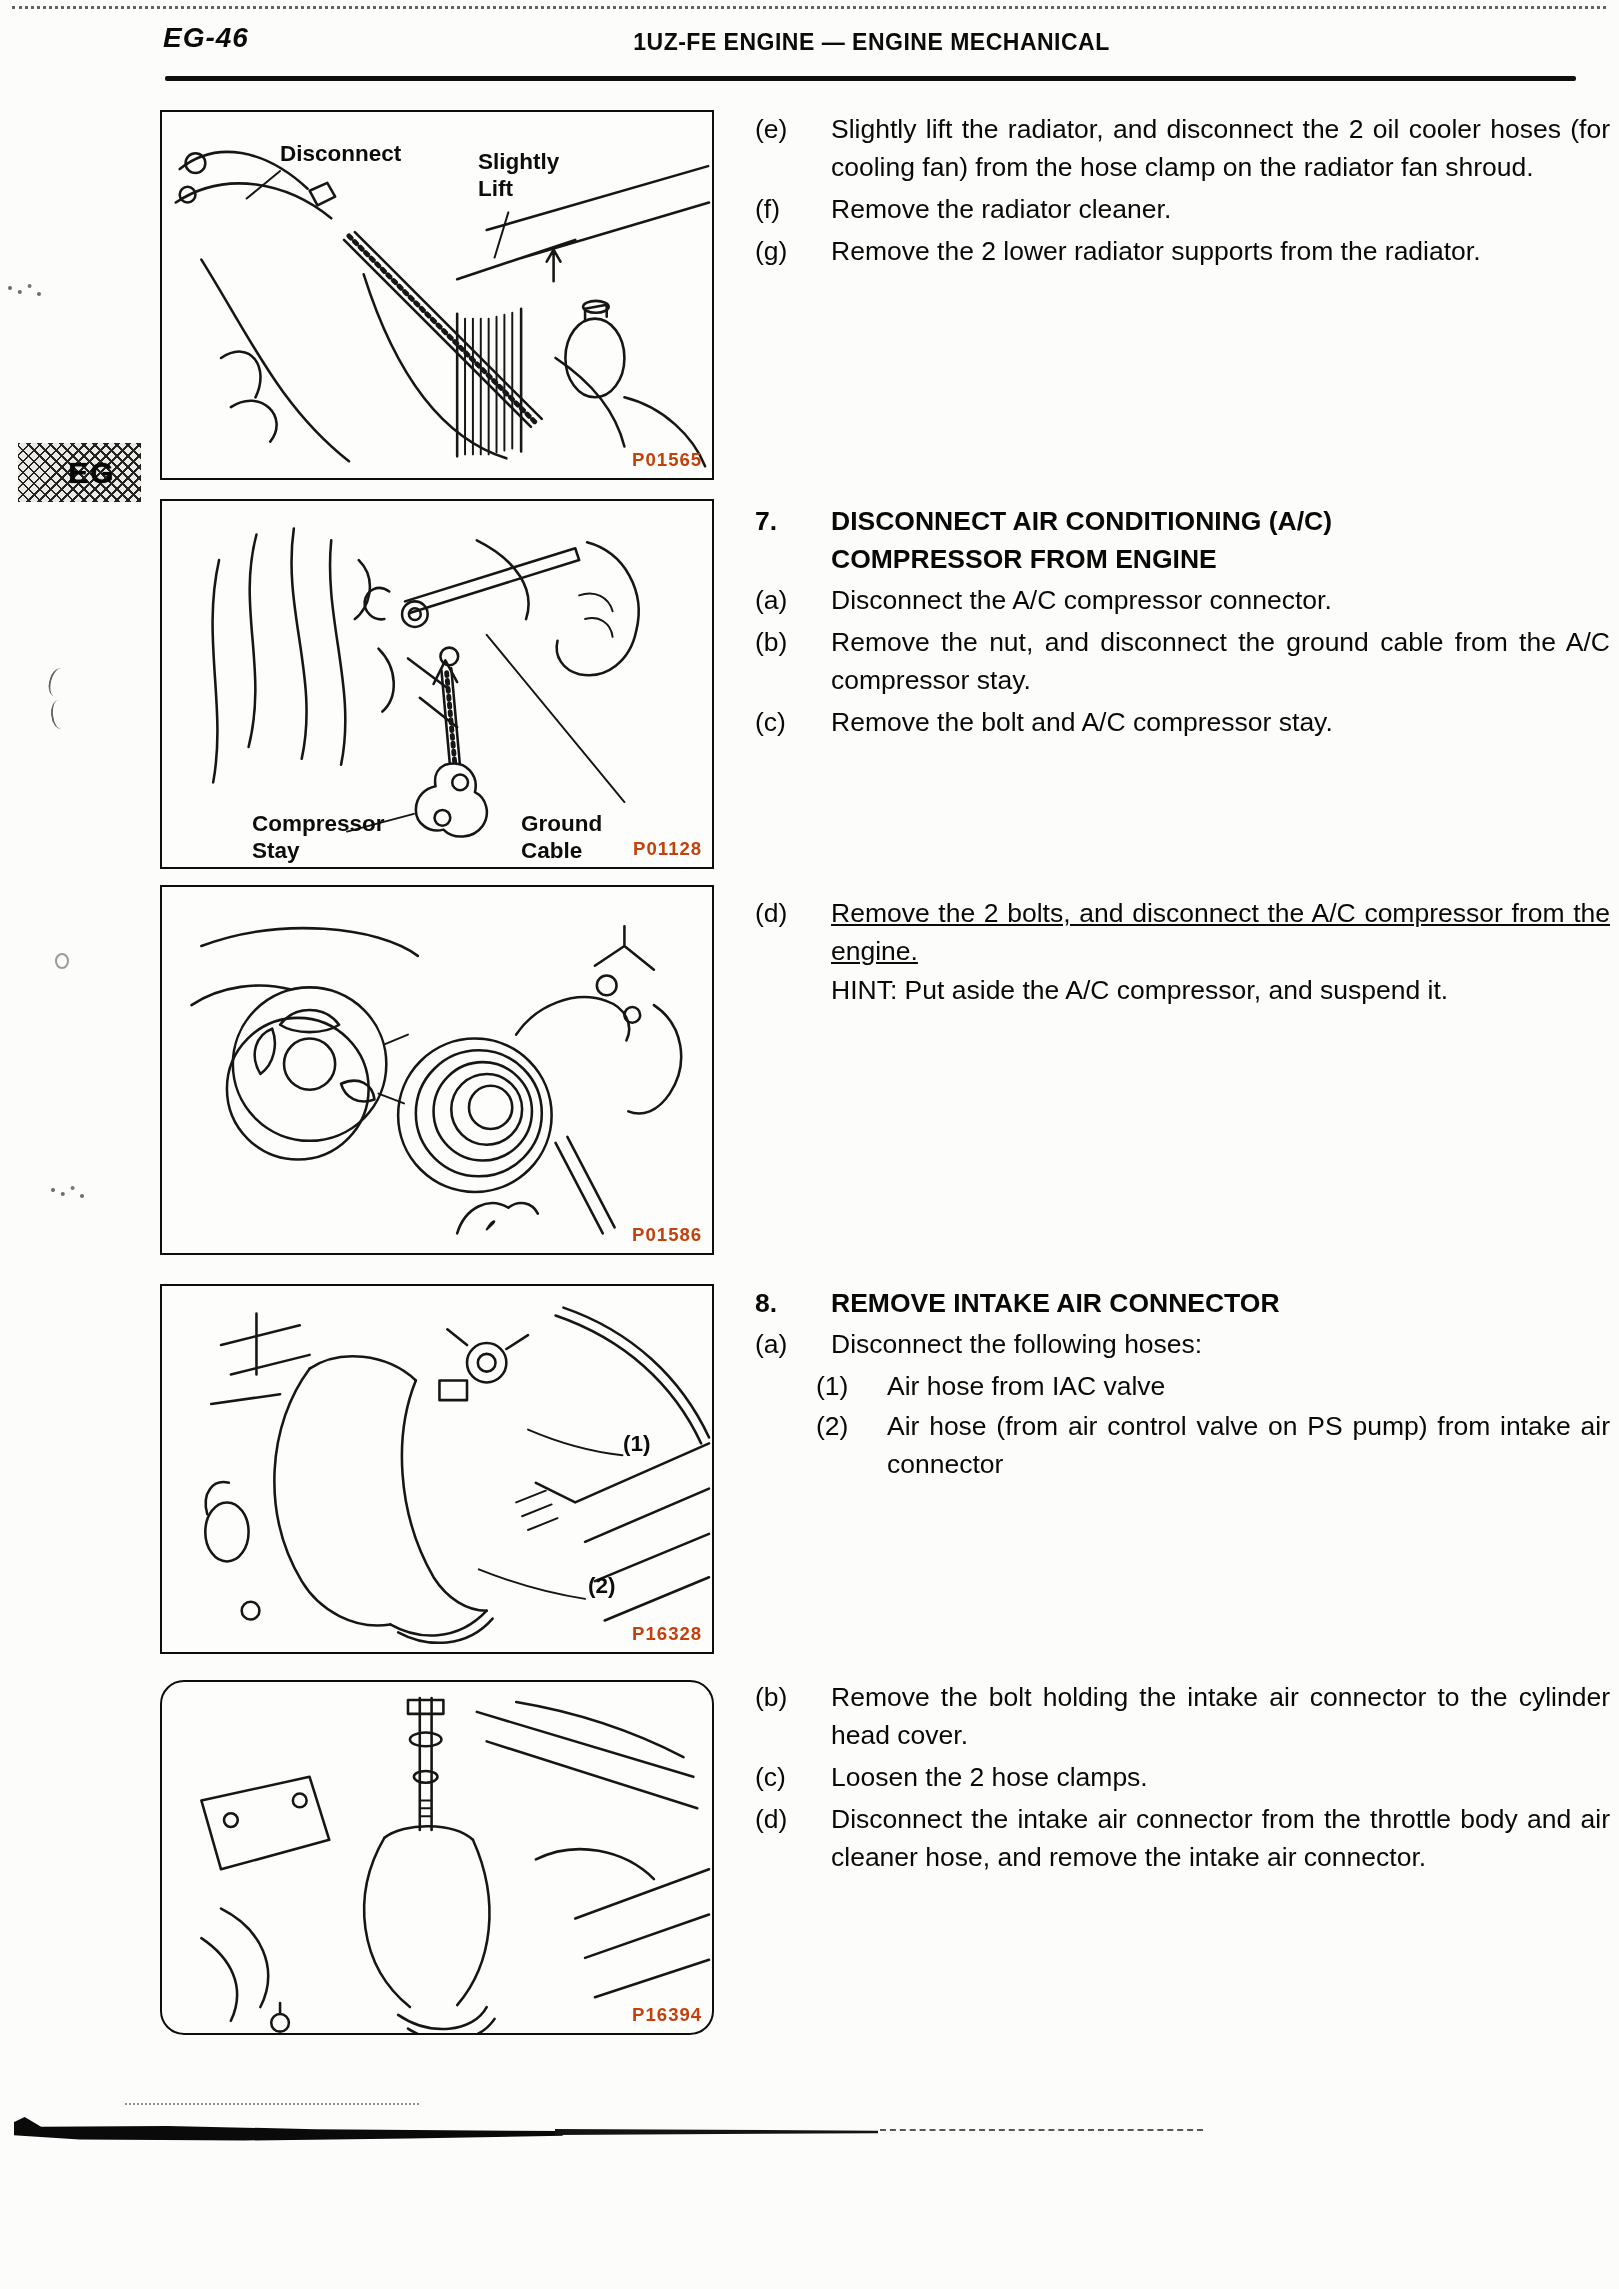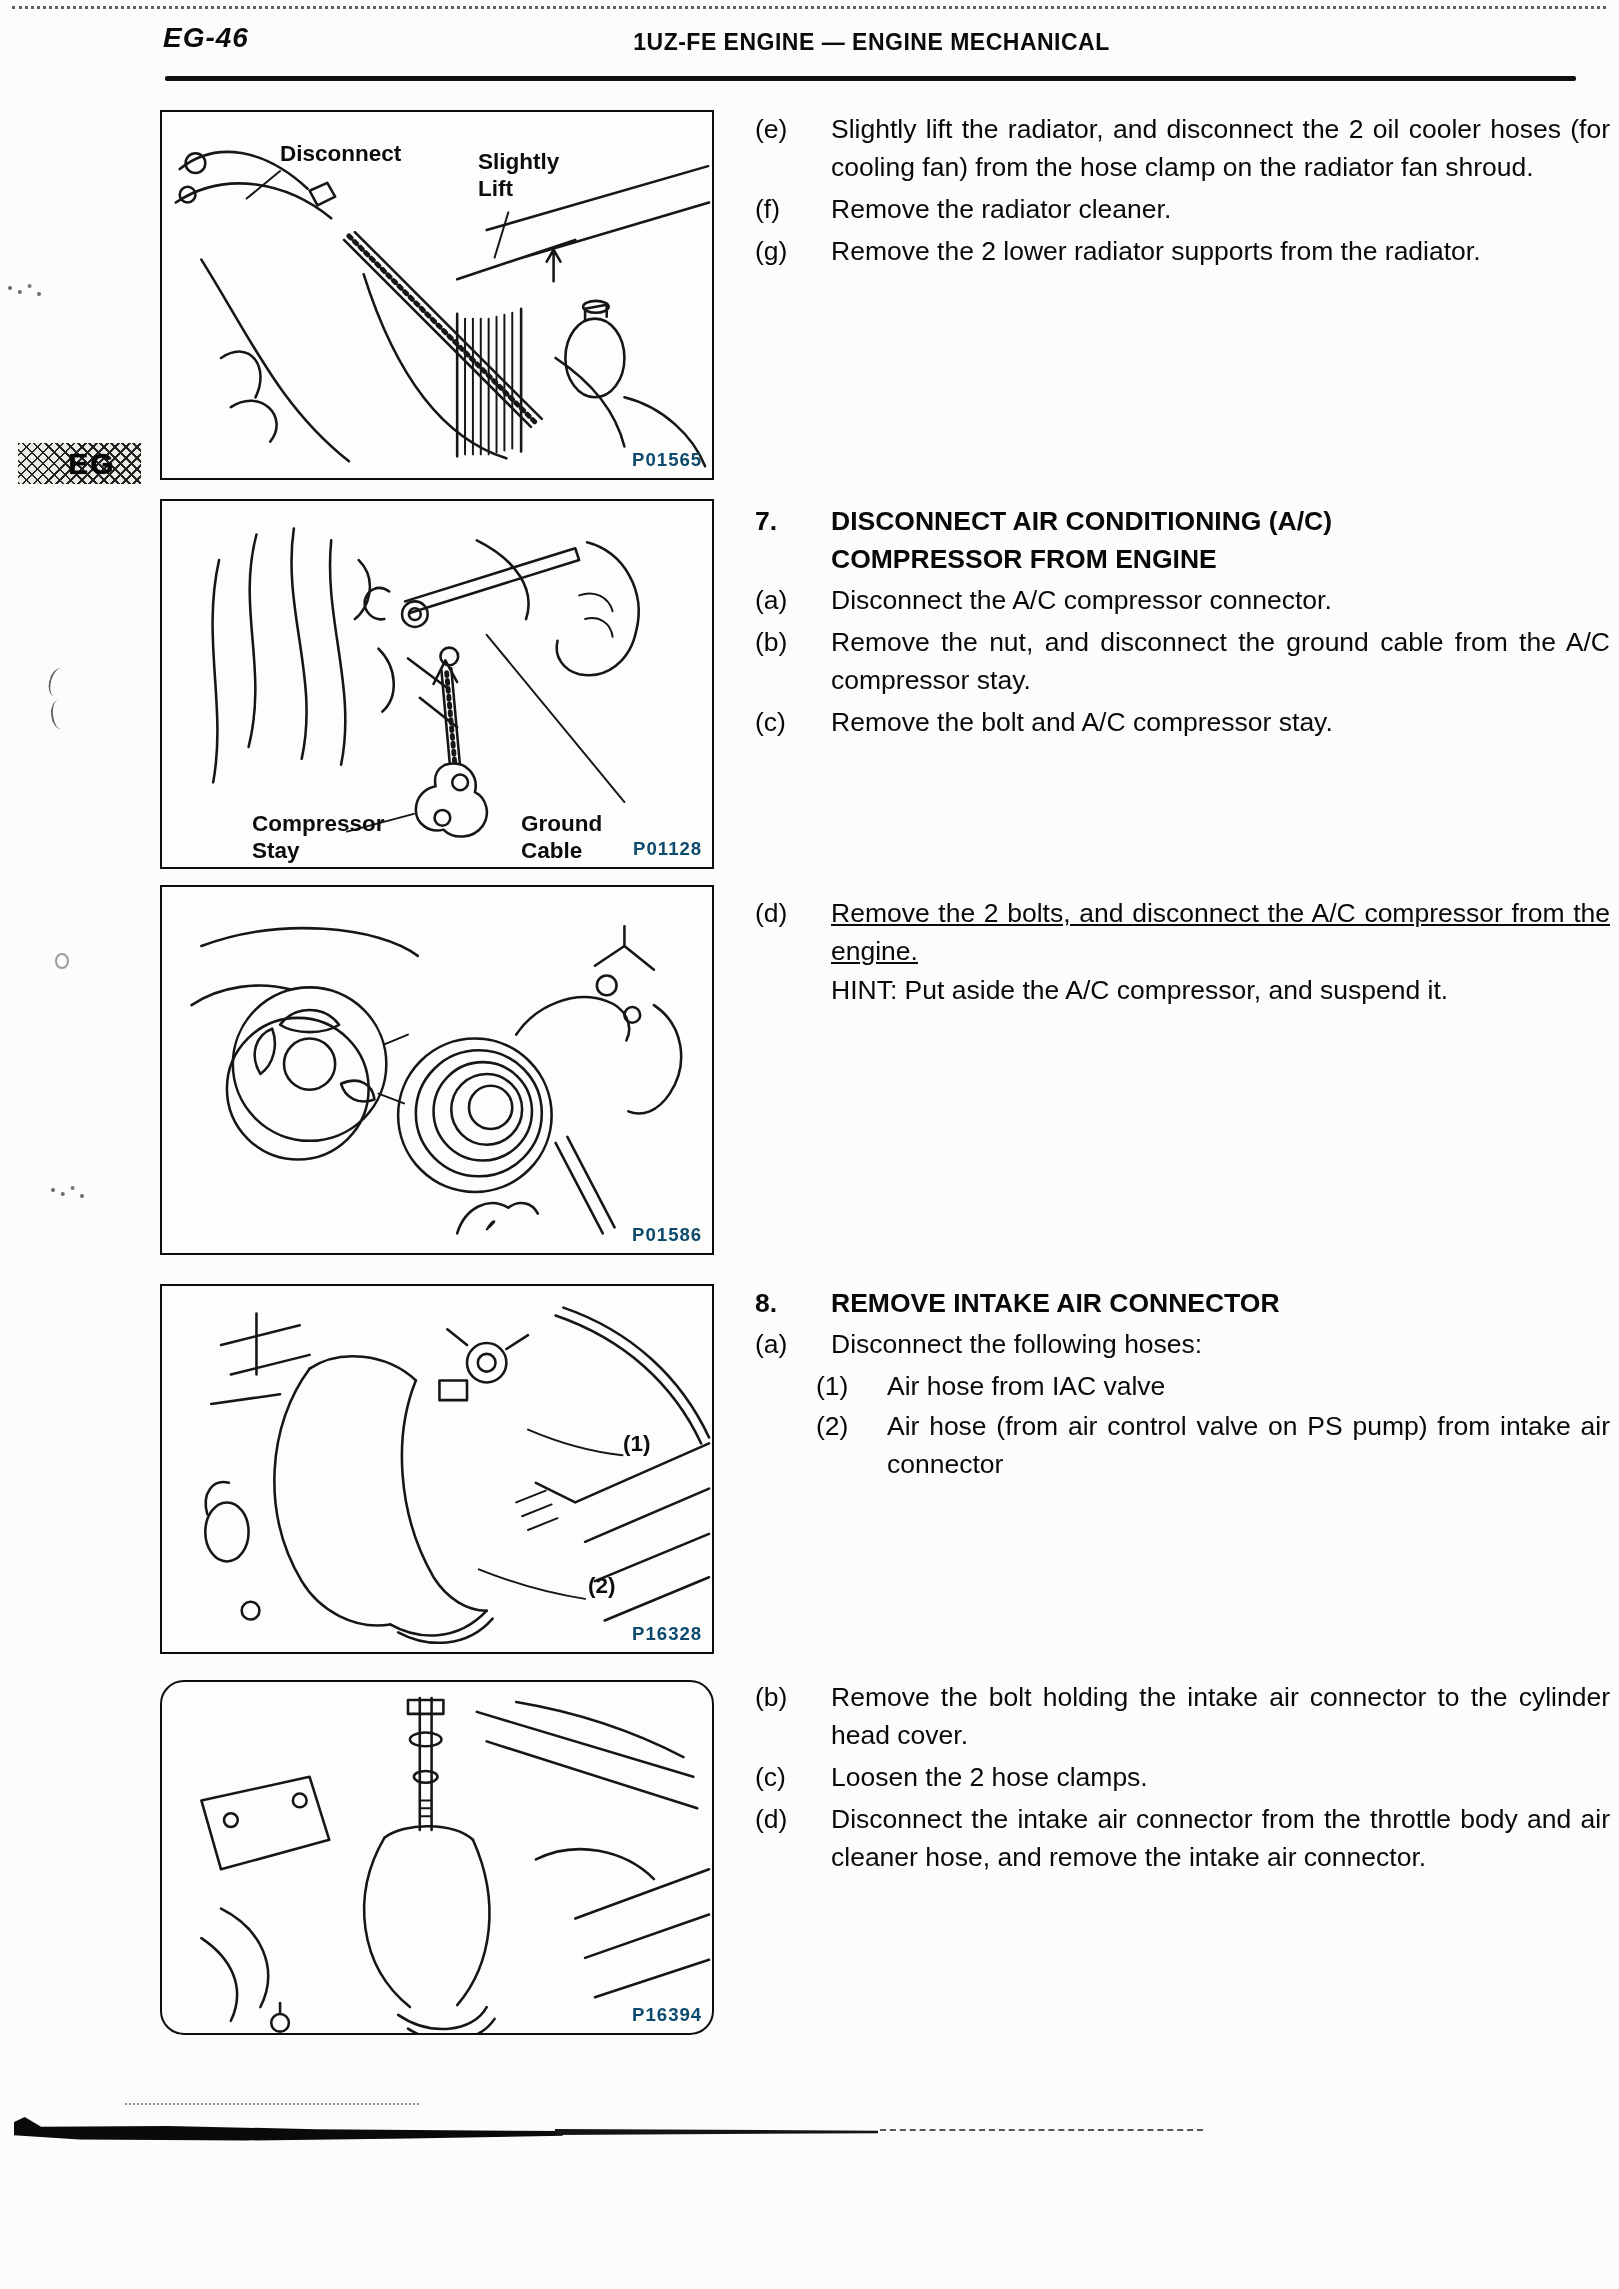--- a/index.html
+++ b/index.html
@@ -5,37 +5,37 @@
   html,body{margin:0;padding:0;background:#9a9a9a;}
   .page{position:relative;width:1619px;height:2290px;background:#fcfcfa;overflow:hidden;
         font-family:"Liberation Sans", sans-serif;color:#0b0b0b;}
   
   .page-number{position:absolute;left:163px;top:21.6px;font-size:28px;font-weight:700;letter-spacing:1px;font-style:italic;}
   .header-title{position:absolute;left:165px;top:29px;width:1413px;text-align:center;
                 font-size:23px;font-weight:700;letter-spacing:0.5px;}
   .header-rule{position:absolute;left:165px;top:76px;width:1411px;height:4.9px;background:#101010;border-radius:2px;}
   .top-dots{position:absolute;left:11.8px;top:5.9px;width:1594px;height:0;border-top:3.9px dotted #2e2e2e;opacity:.75;}
   
-  .eg-tab{position:absolute;left:17.6px;top:443px;width:123px;height:41px;
+  .eg-tab{position:absolute;left:17.6px;top:443px;width:123px;height:59px;
           background:
             repeating-linear-gradient(45deg,#232323 0 2px,rgba(0,0,0,0) 2px 7.8px),
             repeating-linear-gradient(135deg,#232323 0 2px,rgba(0,0,0,0) 2px 7.8px),
             #eceae4;
           display:flex;align-items:center;justify-content:center;}
   .eg-tab span{font-size:30px;font-weight:700;color:#070707;letter-spacing:2px;padding-left:25.5px;
                text-shadow:0 0 1px #111;}
   
   .figure{position:absolute;left:160px;width:554px;border:2.9px solid #0d0d0d;background:#fdfdfb;box-sizing:border-box;}
   .figure svg{display:block;width:100%;height:100%;}
   .art{stroke:#161616;stroke-width:2.6;fill:none;stroke-linecap:round;stroke-linejoin:round;}
   .art .thin{stroke-width:2;}
   .art .tex{stroke-width:5;stroke-dasharray:3 5;}
   .art .solid{fill:#fdfdfb;}
   .fig-label{position:absolute;font-size:22.5px;line-height:26.5px;font-weight:600;color:#0c0c0c;}
-  .fig-code{position:absolute;right:9.8px;bottom:6.9px;font-size:18.6px;font-weight:600;letter-spacing:1px;color:#0c4a6e;margin-left:24px;}
+  .fig-code{position:absolute;right:9.8px;bottom:6.9px;font-size:18.6px;font-weight:600;letter-spacing:1px;color:#c2410c;margin-left:24px;}
   
   .tcol{position:absolute;left:755px;width:855px;font-size:26.5px;line-height:38px;color:#090909;}
   .sec-head{display:grid;grid-template-columns:76px 1fr;margin-bottom:2.9px;}
   .sec-head .num{font-weight:700;}
   .sec-head .head{font-weight:700;max-width:588px;}
   .step{display:grid;grid-template-columns:76px 1fr;margin-bottom:3.9px;}
   .step .lbl{}
   .step .txt{text-align:justify;}
   .substeps{margin-left:61px;}
   .substep{display:grid;grid-template-columns:71px 1fr;margin-bottom:2px;}

